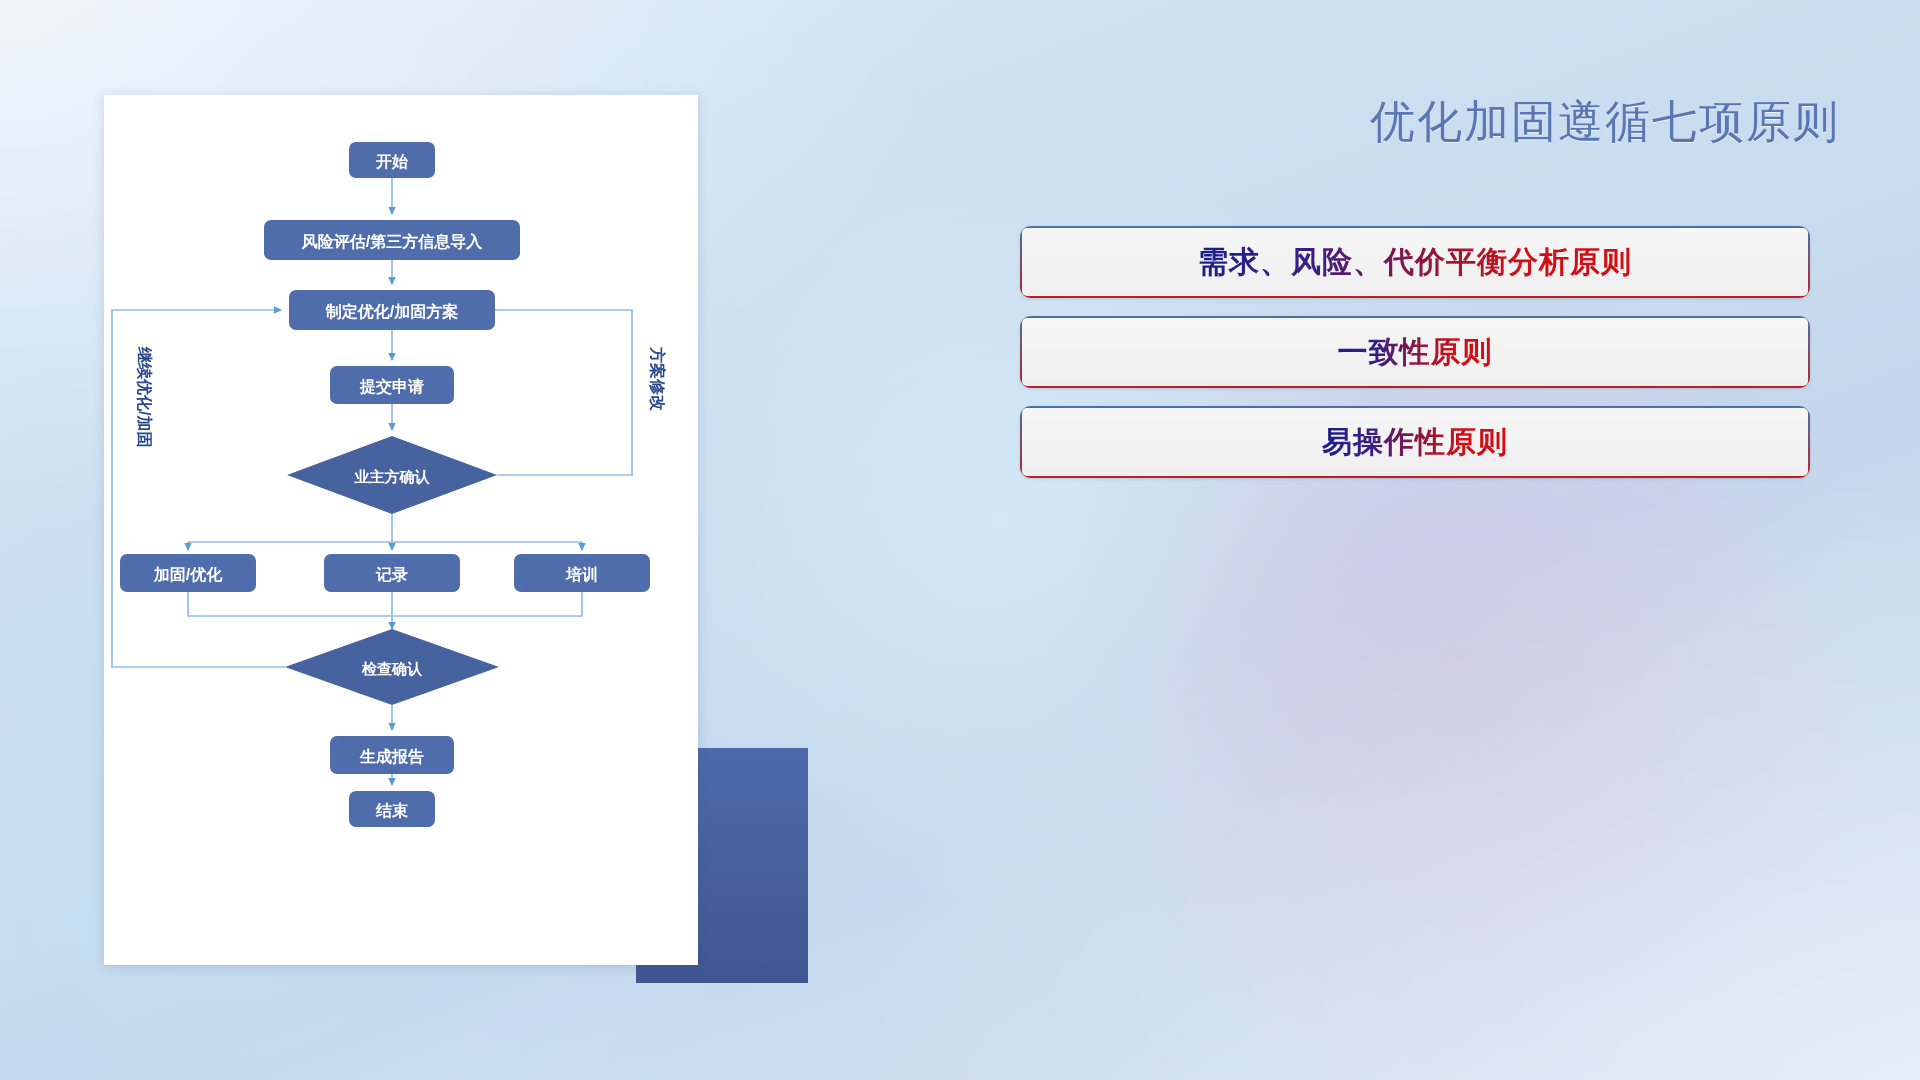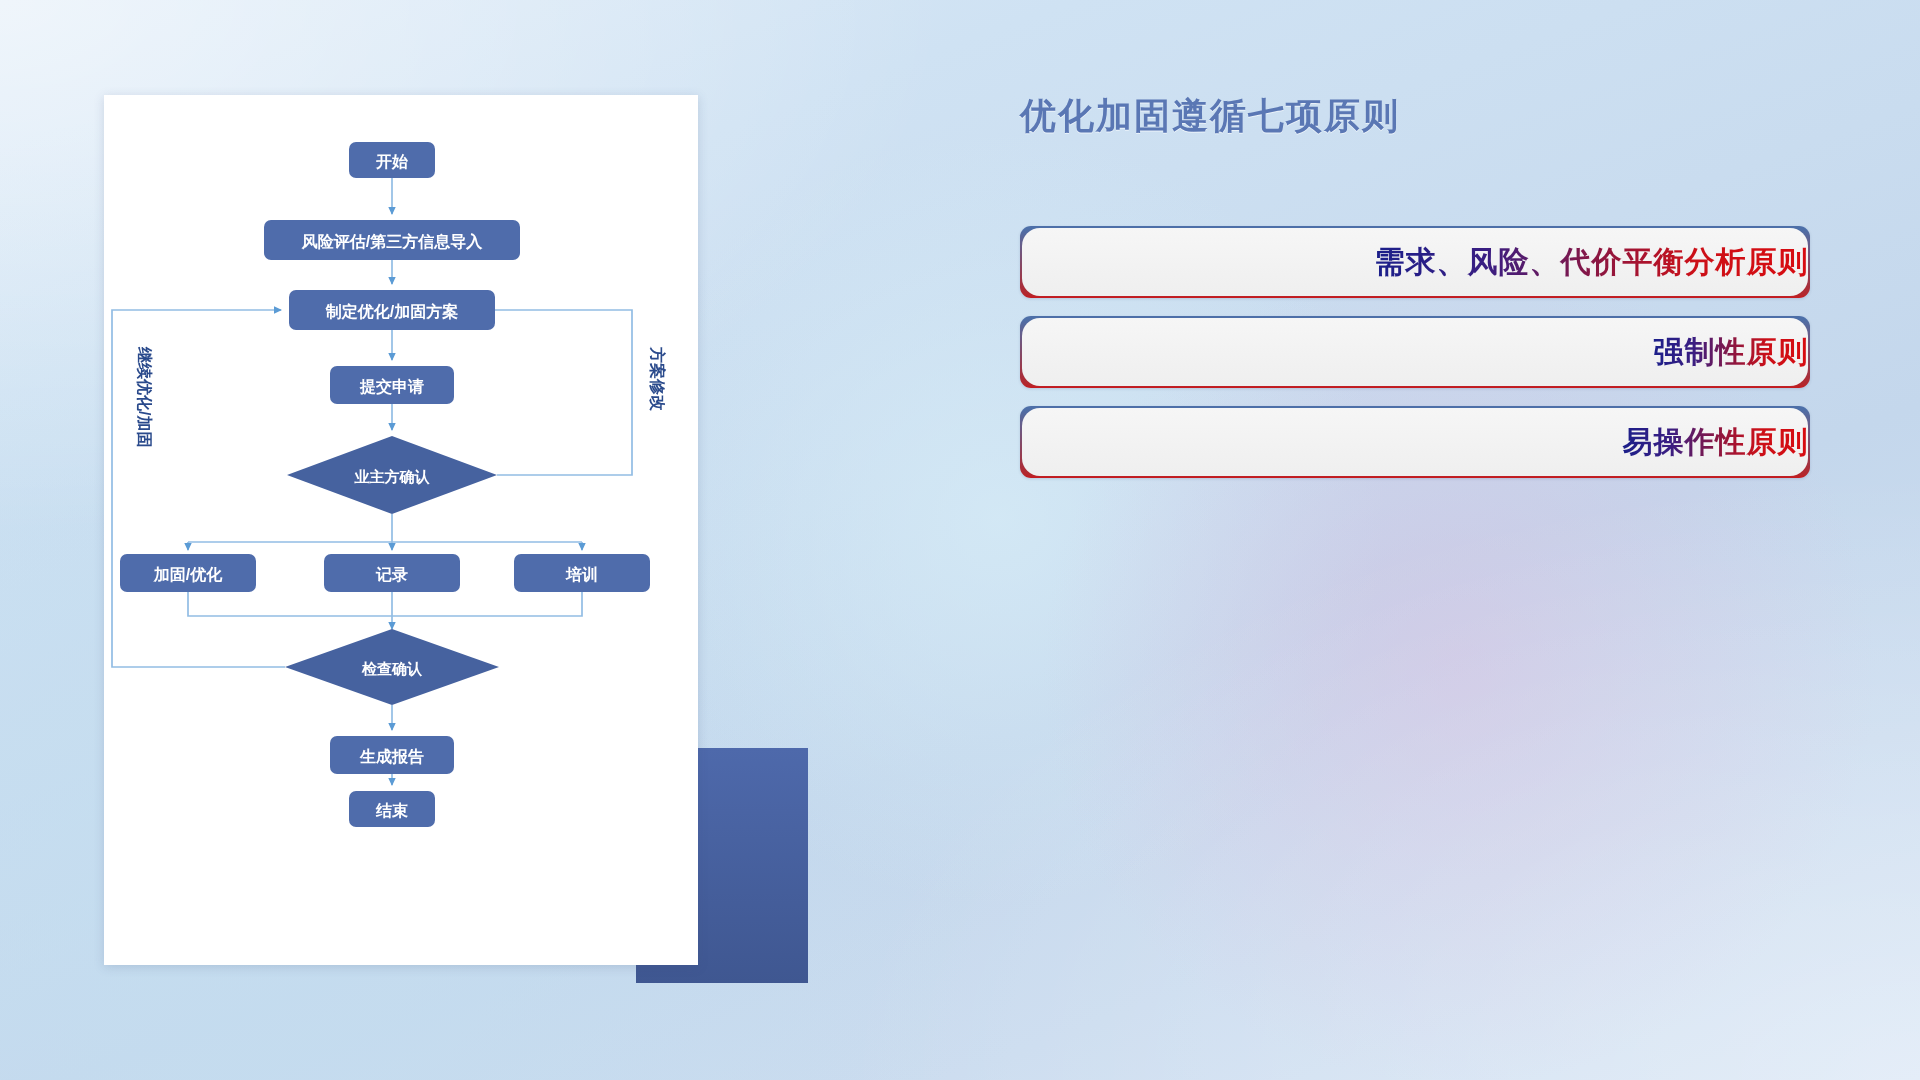--- a/index.html
+++ b/index.html
@@ -99,23 +99,23 @@
     top: 92px;
     width: 820px;
     height: 920px;
   }
 
   .panel-title {
     position: absolute;
     left: 0;
     top: 0;
     width: 820px;
-    text-align: left;
-    font-size: 36px;
-    font-weight: bold;
+    text-align: right;
+    font-size: 45px;
+    font-weight: normal;
     color: #5a77b4;
     letter-spacing: 2px;
     text-shadow: 0 1px 0 rgba(255,255,255,0.6);
     white-space: nowrap;
   }
 
   .cards {
     position: absolute;
     left: 0;
     top: 134px;
@@ -129,25 +129,25 @@
     margin-bottom: 18px;
     border-radius: 11px;
     background: linear-gradient(180deg, #4d6fa8 0%, #4d6fa8 4%, #b5262b 96%, #c8181d 100%);
     padding: 1.6px;
     box-sizing: border-box;
     box-shadow: 0 1px 3px rgba(40,60,110,0.16);
   }
   .principle-card-inner {
     width: 100%;
     height: 100%;
-    border-radius: 18px;
+    border-radius: 5px;
     background: linear-gradient(180deg, #f6f6f6 0%, #f2f2f2 55%, #efefef 100%);
     display: flex;
     align-items: center;
-    justify-content: flex-end;
+    justify-content: center;
     box-sizing: border-box;
   }
   .principle-text {
     font-size: 30px;
     font-weight: bold;
     letter-spacing: 1px;
     white-space: nowrap;
     background: linear-gradient(90deg, #1b1f8a 0%, #3a1e82 26%, #8d1640 52%, #cc1018 74%, #d80b10 100%);
     -webkit-background-clip: text;
     background-clip: text;
@@ -264,26 +264,26 @@
 
       <div class="principle-card">
         <div class="principle-card-inner">
           <span class="principle-text">需求、风险、代价平衡分析原则</span>
         </div>
       </div>
 
 
 
 
-
       <div class="principle-card">
         <div class="principle-card-inner">
-          <span class="principle-text">强制性原则</span>
+          <span class="principle-text">一致性原则</span>
         </div>
       </div>
+
 
       <div class="principle-card">
         <div class="principle-card-inner">
           <span class="principle-text">易操作性原则</span>
         </div>
       </div>
 
     </div>
   </div>
 

